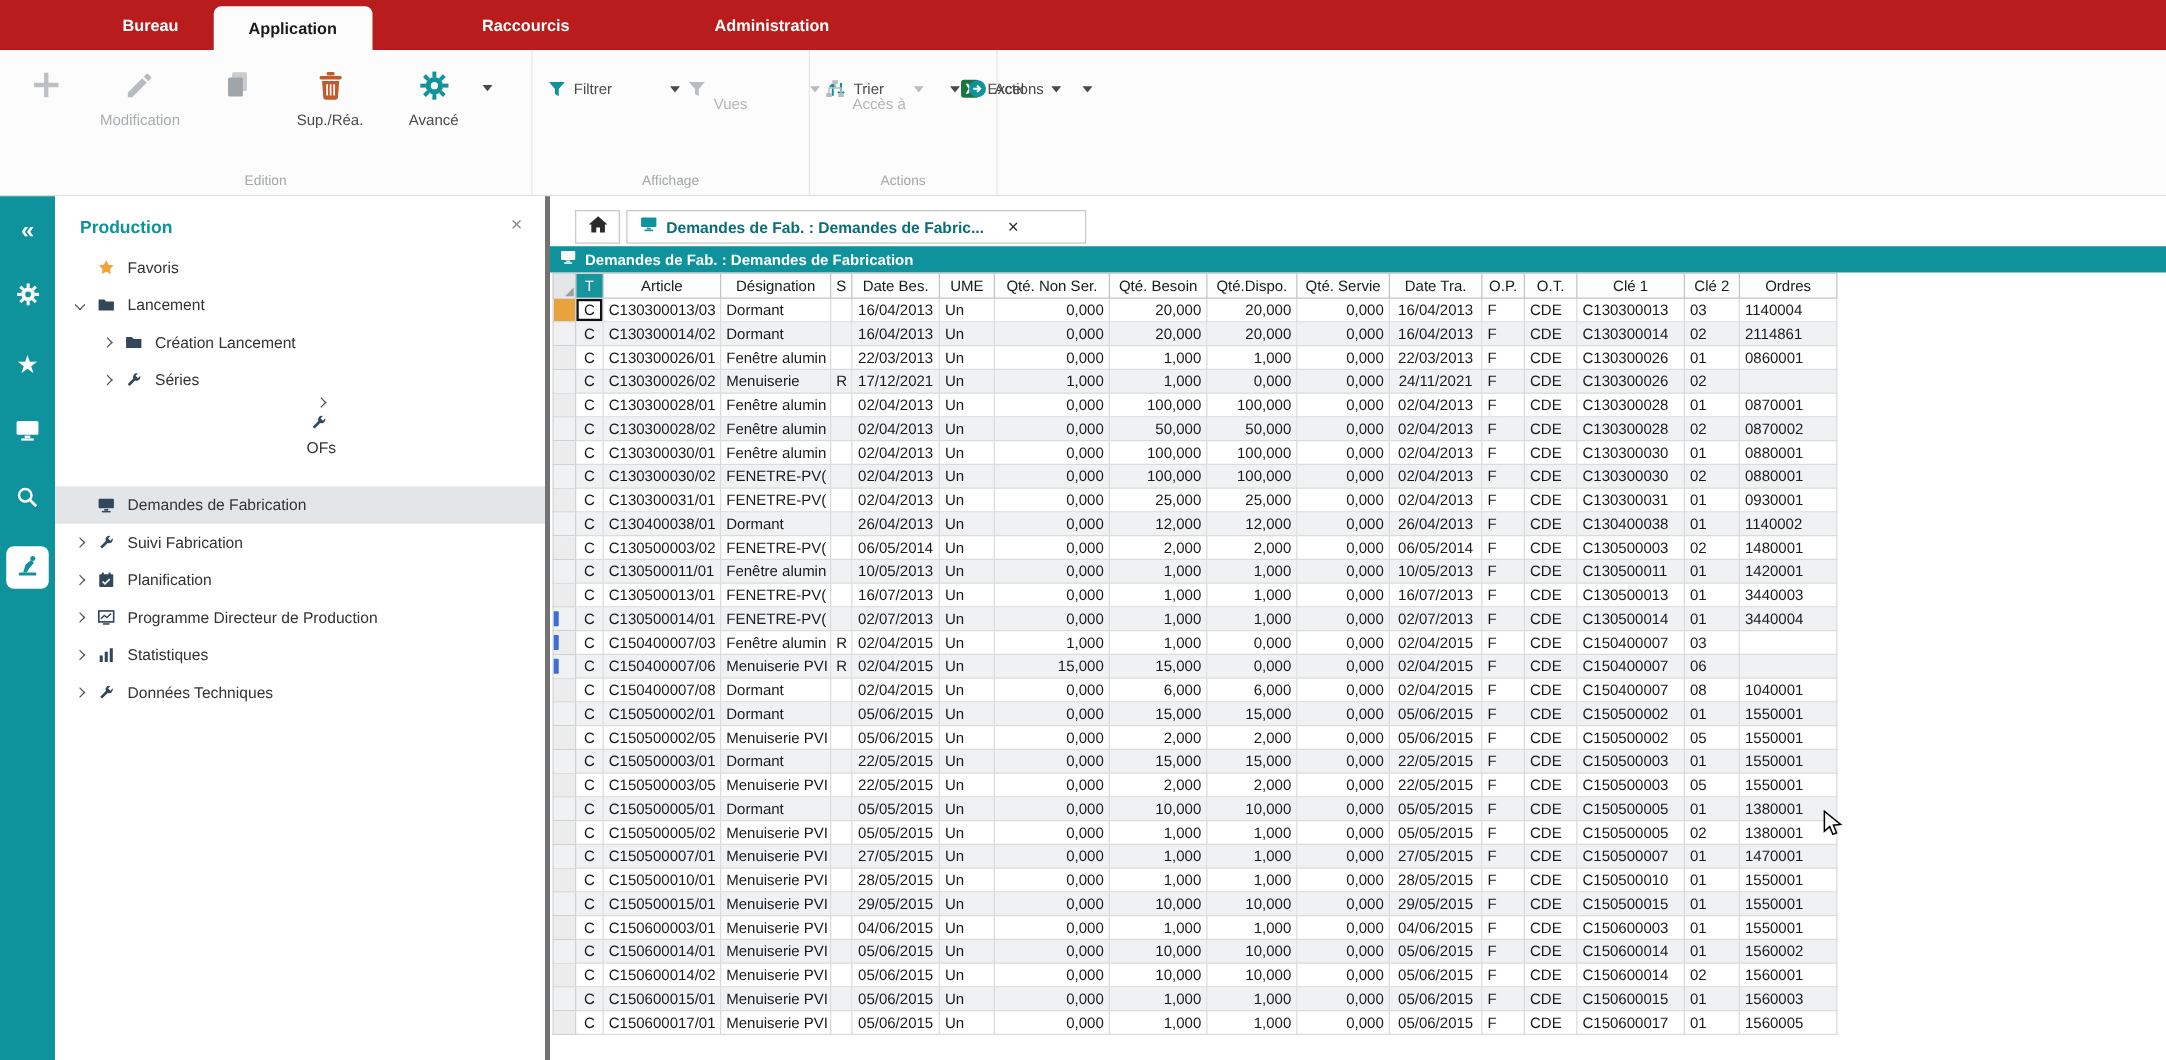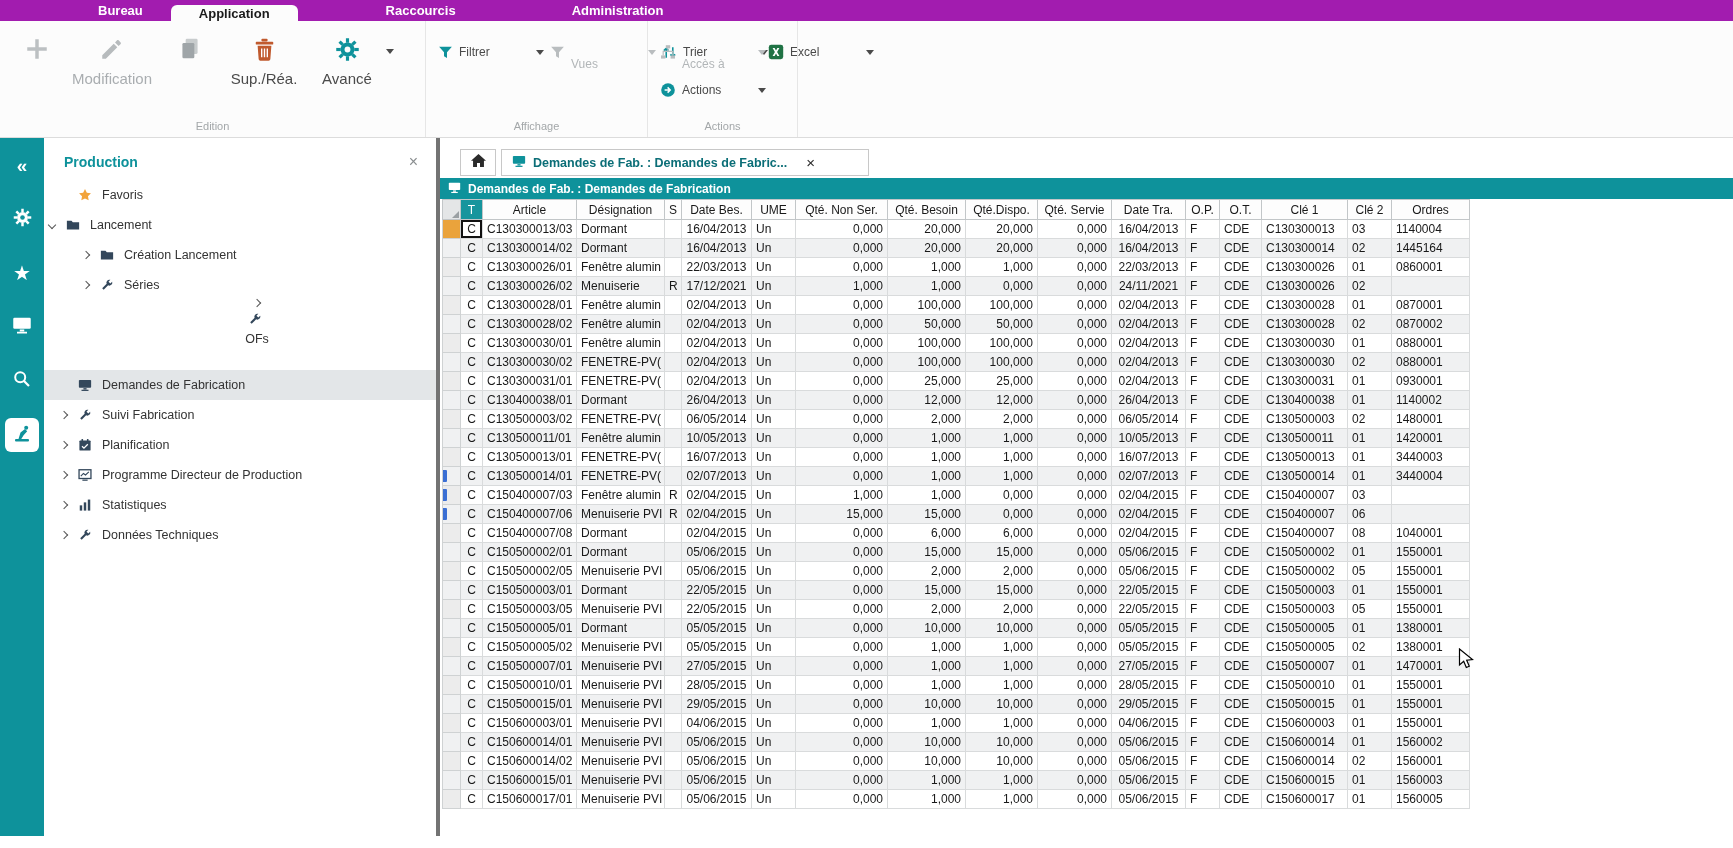--- a/index.html
+++ b/index.html
@@ -1,41 +1,41 @@
 <!DOCTYPE html>
 <html><head>
 <meta charset="utf-8">
 <style>
   * { box-sizing:border-box; margin:0; padding:0; }
   html,body { width:1733px; height:848px; overflow:hidden; }
   body { font-family:"Liberation Sans", sans-serif; background:#fff; color:#191919; }
   .app { position:relative; width:1733px; height:848px; overflow:hidden; }
 
   
-  .menubar { height:21px; background:#a21caf; display:flex; align-items:stretch; }
+  .menubar { height:40px; background:#b91c1c; display:flex; align-items:stretch; }
   .menu-items { display:flex; padding-left:70px; }
   .menu-item { display:flex; align-items:center; padding:0 28px; color:#fff; font-weight:bold; font-size:13px; cursor:default; }
   .menu-item.active { background:#fcfcfc; color:#1a1a1a; margin-top:5px; border-radius:6px 6px 0 0; }
   .menu-item:nth-child(3), .menu-item:nth-child(4) { margin-left:60px; }
 
   
   .ribbon { height:117px; background:#fcfcfc; border-bottom:1px solid #dcdcdc; display:flex; }
   .rgroup { position:relative; border-right:1px solid #e6e6e6; }
   .group-label { position:absolute; bottom:5px; left:0; right:0; text-align:center; color:#a3a7a9; font-size:11px; }
   .big-btns { display:flex; padding:10px 6px 0 10px; }
   .big-btn { position:relative; display:flex; flex-direction:column; align-items:center; padding-top:2px; }
   .big-btn .ric { height:32px; display:flex; align-items:center; }
-  .blabel { font-size:15px; margin-top:5px; color:#4a4a4a; white-space:nowrap; }
+  .blabel { font-size:12px; margin-top:5px; color:#4a4a4a; white-space:nowrap; }
   .big-btn.disabled .blabel { color:#a9adb0; }
   .w-plus{width:54px}.w-mod{width:96px}.w-copy{width:60px}.w-sup{width:88px}.w-av{width:78px}
   .caret { width:0; height:0; border-left:4px solid transparent; border-right:4px solid transparent; border-top:5px solid #4a4a4a; display:inline-block; }
   .disabled .caret { border-top-color:#b9bdbf; }
   .av-caret { position:absolute; right:-8px; top:18px; }
   .small-grid { display:grid; grid-template-columns:112px 112px; grid-auto-rows:38px; grid-auto-flow:column; margin-top:12px; padding-left:12px; }
-  .small-col { display:flex; flex-direction:column; margin-top:12px; padding-left:12px; }
+  .small-col { display:flex; margin-top:12px; padding-left:12px;gap:35px; }
   .small-col .small-btn { height:38px; }
   .small-btn { display:flex; align-items:center; gap:6px; width:106px; }
   .sic { display:flex; align-items:center; }
   .slabel { font-size:12px; color:#4a4a4a; flex:1; white-space:nowrap; }
   .small-btn.disabled .slabel { color:#b2b6b8;margin-top:23px; }
 
   
   .content { display:flex; height:698px; }
 
   
@@ -305,21 +305,21 @@
       <div id="nav-tree">
           <div class="tree-item" style="padding-left: 12px;">
             <span class="chev-box"></span>
             <span class="tree-icon">
               <svg width="14" height="14" viewBox="0 0 16 16">
                 <path d="M8 1.2l2.1 4.2 4.7.7-3.4 3.3.8 4.6L8 11.9 3.8 14l.8-4.6L1.2 6.1l4.7-.7z" fill="#f2a33a"></path>
               </svg>
             </span>
             <span class="tree-label">Favoris</span>
           </div>
-          <div class="tree-item" style="">
+          <div class="tree-item" style="padding-left: 12px;">
             <span class="chev-box">
               <span class="chev down"></span>
             </span>
             <span class="tree-icon">
               <svg width="14" height="14" viewBox="0 0 16 16">
                 <path d="M1 3h5.3l1.5 1.9H15V13H1z" fill="#33475b"></path>
               </svg>
             </span>
             <span class="tree-label">Lancement</span>
           </div>
@@ -539,21 +539,21 @@
                 <td class="a-left">Un</td>
                 <td class="a-right">0,000</td>
                 <td class="a-right">20,000</td>
                 <td class="a-right">20,000</td>
                 <td class="a-right">0,000</td>
                 <td class="a-center">16/04/2013</td>
                 <td class="a-left">F</td>
                 <td class="a-left">CDE</td>
                 <td class="a-left">C130300014</td>
                 <td class="a-left">02</td>
-                <td class="a-left">1445164</td>
+                <td class="a-left">2114861</td>
                 <td class="filler"></td>
               </tr>
               <tr class="">
                 <td class="gutter"></td>
                 <td class="a-center">C</td>
                 <td class="a-left">C130300026/01</td>
                 <td class="a-left">Fenêtre alumin</td>
                 <td class="a-center"></td>
                 <td class="a-center">22/03/2013</td>
                 <td class="a-left">Un</td>

